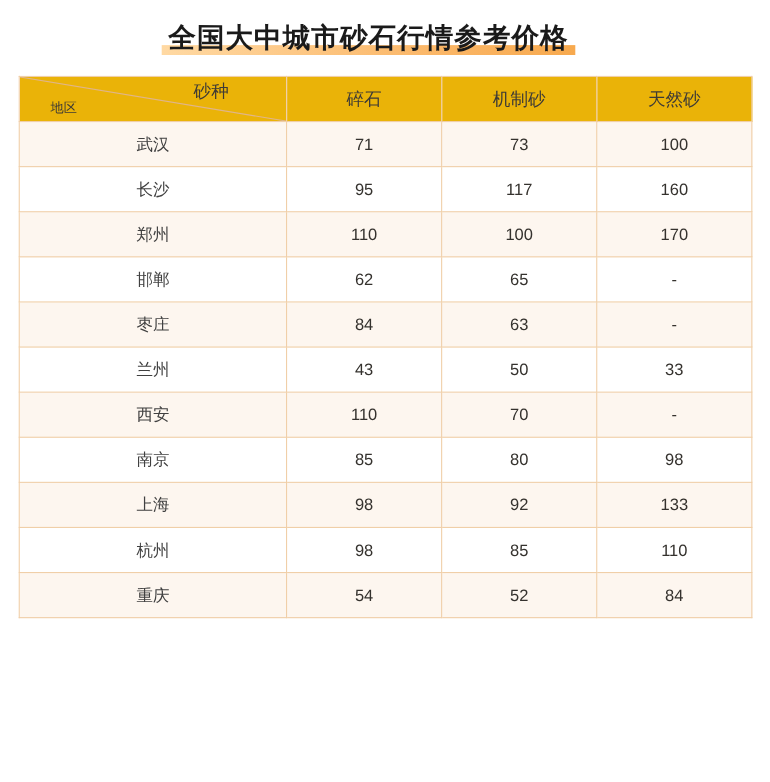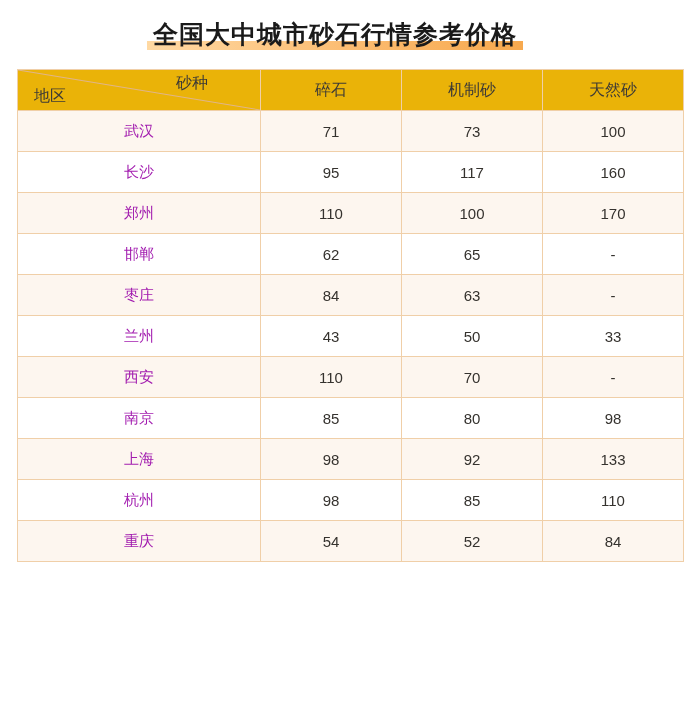--- a/index.html
+++ b/index.html
@@ -99,33 +99,33 @@
   }
   th.corner .lbl-col {
     position: absolute;
     top: 3px;
     right: 52px;
     font-size: 16px;
   }
   th.corner .lbl-row {
     position: absolute;
     bottom: 3px;
-    left: 16px;
-    font-size: 16px;
+    left: 28px;
+    font-size: 12px;
   }
 
   
   tbody tr:nth-child(odd) td {
     background: #fdf6ef;
   }
   tbody tr:nth-child(even) td {
     background: #ffffff;
   }
   tbody td.region {
-    color: #a21caf;
+    color: #404040;
     margin-left: 32px;
   }
   tbody td.value {
     color: #35322e;
   }
 </style>
 </head>
 <body>
 
 <div class="page">

